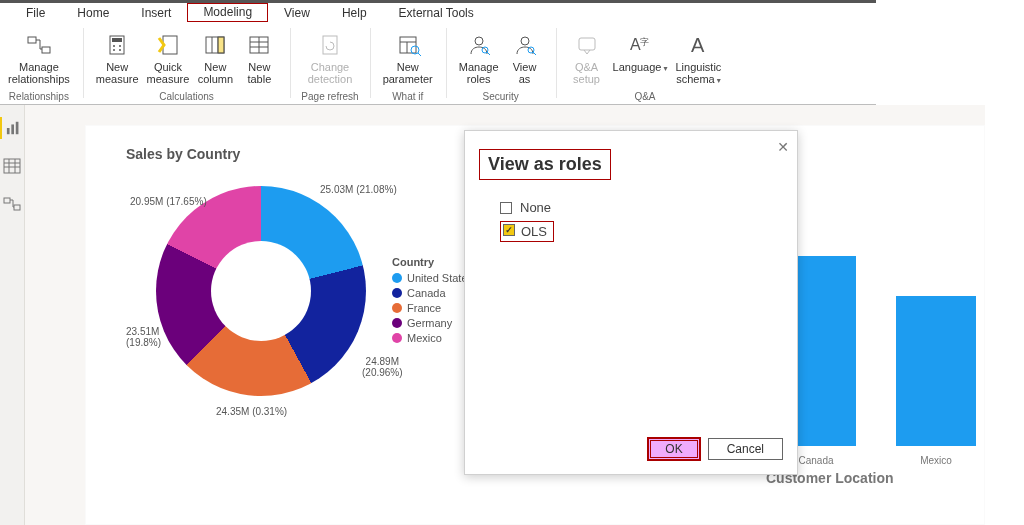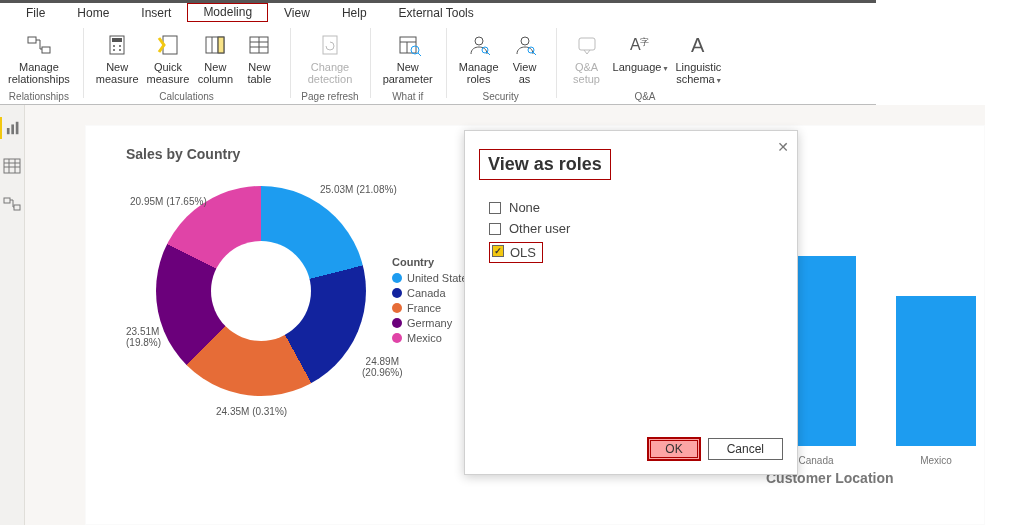--- a/index.html
+++ b/index.html
@@ -59,29 +59,29 @@
   .barchart { position:absolute; left:510px; top:50px; right:-40px; height:320px; }
   .bar { position:absolute; bottom:50px; width:80px; background:#1d9cf0; }
   .baxis { position:absolute; left:0; bottom:50px; height:1px; font-size:10px; color:#777; }
   .blabel { position:absolute; bottom:30px; width:80px; text-align:center; font-size:10px; color:#777; }
   .bxlabel { position:absolute; bottom:10px; left:170px; font-size:14px; color:#777; font-weight:600; }
 
   
   .dialog { position:absolute; left:378px; top:4px; width:334px; height:345px; background:#fff; border:1px solid #d0d0d0; box-shadow:0 2px 10px rgba(0,0,0,0.2); z-index:50; }
   .dlg-close { position:absolute; right:8px; top:8px; font-size:14px; color:#777; cursor:pointer;}
   .dlg-title { margin:18px 14px 14px 14px; padding:4px 8px; display:inline-block; font-size:18px; font-weight:600; color:#333; border:1px solid #a00; }
-  .dlg-body { padding:0 24px; }
+  .dlg-body { padding:0 35px; }
   .dlg-row { display:flex; align-items:center; gap:8px; margin:6px 0; font-size:13px; color:#444; }
   .ckbox { width:12px; height:12px; border:1px solid #666; display:inline-flex; align-items:center; justify-content:center; }
   .ckbox.checked { background:#f2c811; }
   .ckbox.checked::after{content:"✓"; font-size:9px; color:#333; font-weight:bold;}
   .dlg-olsrow { border:1px solid #a00; display:inline-flex; padding:2px 6px 2px 2px;justify-content:flex-end;}
   .dlg-buttons { position:absolute; right:14px; bottom:14px; display:flex; gap:8px; }
   .dlg-btn { height:22px; padding:0 18px; font-size:12px; border:1px solid #666; background:#fff; display:flex; align-items:center; cursor:pointer;}
-  .dlg-btn.primary { background:#fca5a5; border:3px double #a00; outline:1px solid #a00; padding:0 14px;}
+  .dlg-btn.primary { background:#f0abfc; border:3px double #a00; outline:1px solid #a00; padding:0 14px;}
 
   svg { display:block; }
 </style>
 </head>
 <body>
 
 <div class="app">
 
   <div class="menubar">
     <div class="mitem">File</div>
@@ -351,24 +351,20 @@
 
         <div class="dialog">
           <div class="dlg-close">✕</div>
           <div><span class="dlg-title">View as roles</span></div>
           <div class="dlg-body">
             <div class="dlg-row">
               <span class="ckbox"></span>
               <span>None</span>
             </div>
             <div class="dlg-row">
-              <span class="ckbox"></span>
-              <span>Other user</span>
-            </div>
-            <div class="dlg-row">
               <span class="dlg-olsrow">
                 <span class="ckbox checked"></span>
                 <span style="margin-left:6px;">OLS</span>
               </span>
             </div>
           </div>
           <div class="dlg-buttons">
             <div class="dlg-btn primary">OK</div>
             <div class="dlg-btn">Cancel</div>
           </div>

